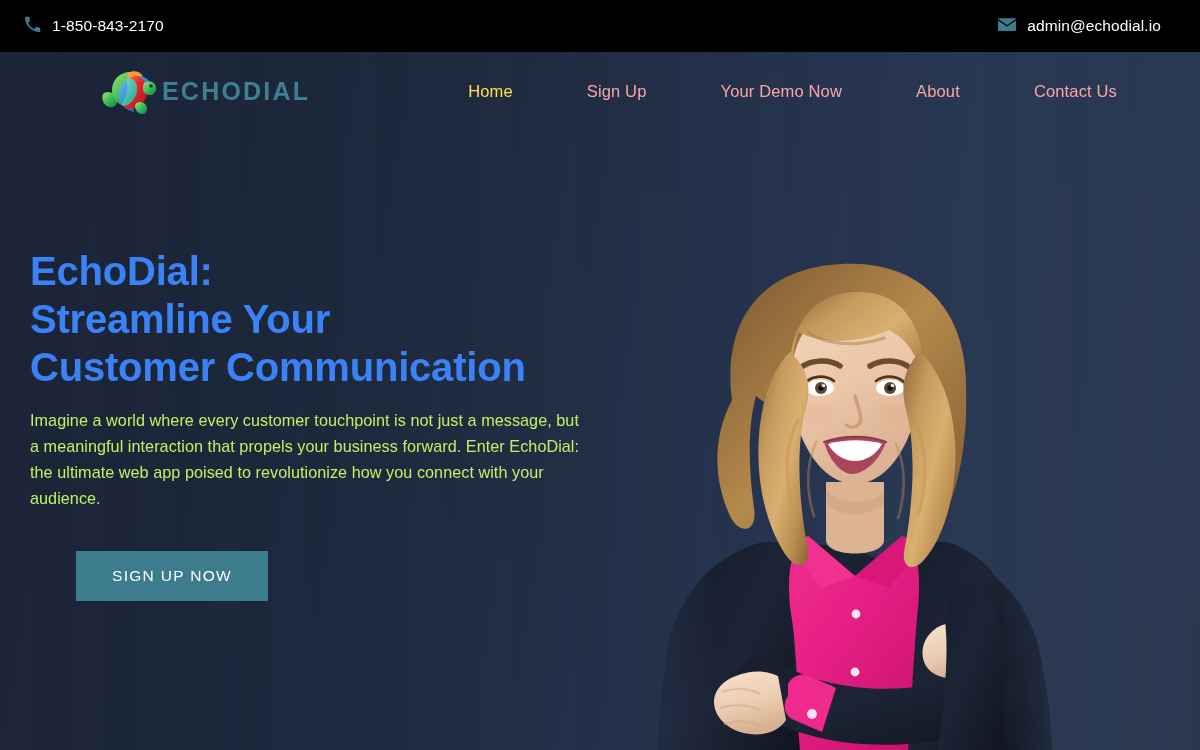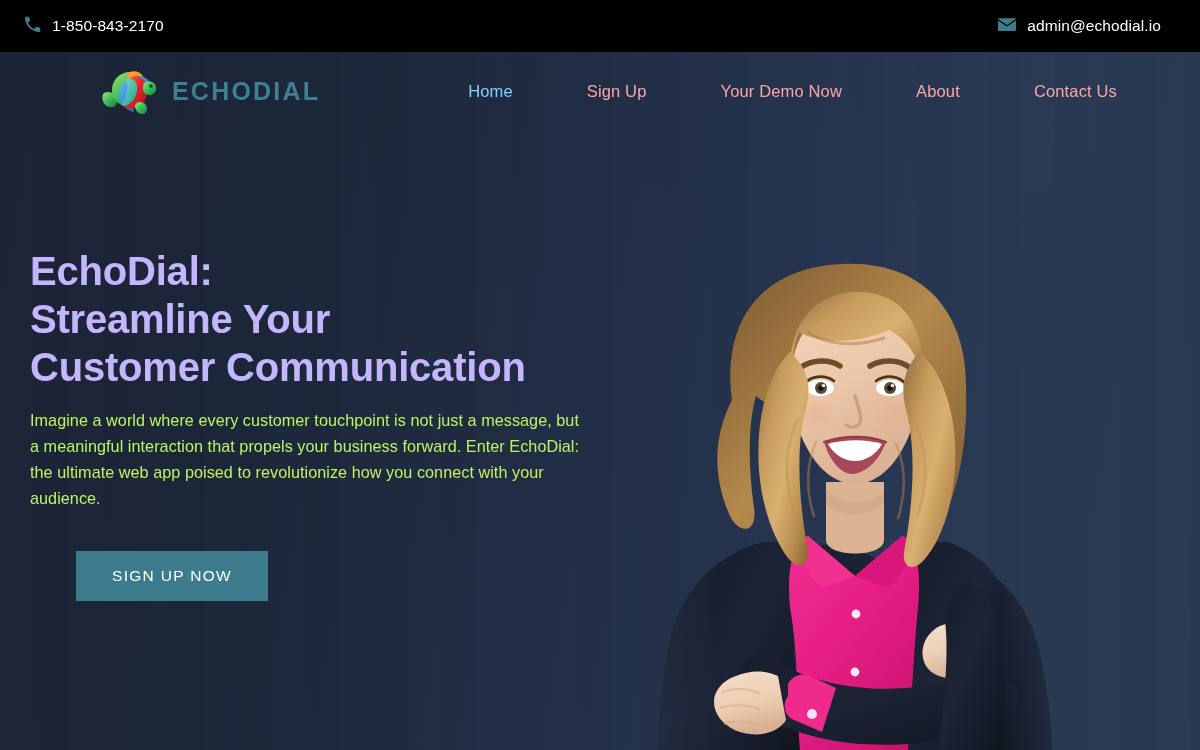--- a/index.html
+++ b/index.html
@@ -49,36 +49,36 @@
       rgba(255,255,255,.012) 0px, rgba(255,255,255,.012) 34px,
       rgba(0,0,0,.016) 34px, rgba(0,0,0,.016) 68px);
     opacity:.55;
   }
 
   
   .navbar {
     position:absolute; left:0; top:52px; width:1200px; height:78px;
     display:flex; align-items:center; z-index:25;
   }
-  .brand { display:flex; align-items:center; gap:14px; margin-left:100px;justify-content:flex-end; }
+  .brand { display:flex; align-items:center; gap:4px; margin-left:100px;justify-content:flex-end; }
   .brand-name {
     color:#3f7f92; font-size:25px; font-weight:bold; letter-spacing:2.2px;
   }
   .nav { margin-left:auto; margin-right:46px; display:flex; align-items:center; }
   .nav a {
     color:#fca5a5; font-size:16.5px; text-decoration:none;
     padding:6px 0; margin:0 37px; white-space:nowrap;
     letter-spacing:.15px;
   }
-  .nav a.active { color:#7dd3fc; }
+  .nav a.active { color:#fde047; }
 
   
   .hero-copy { position:absolute; left:30px; top:247px; width:580px; z-index:20; }
   .headline {
-    color:#c4b5fd;
+    color:#3b82f6;
     font-size:40px; font-weight:bold; line-height:48px;
     letter-spacing:-.2px;
   }
   .headline span { display:block; }
   .subcopy {
     margin-top:16px;
     color:#bef264; font-size:16.2px; line-height:26px; width:552px;
     letter-spacing:.05px;
   }
   .cta {

